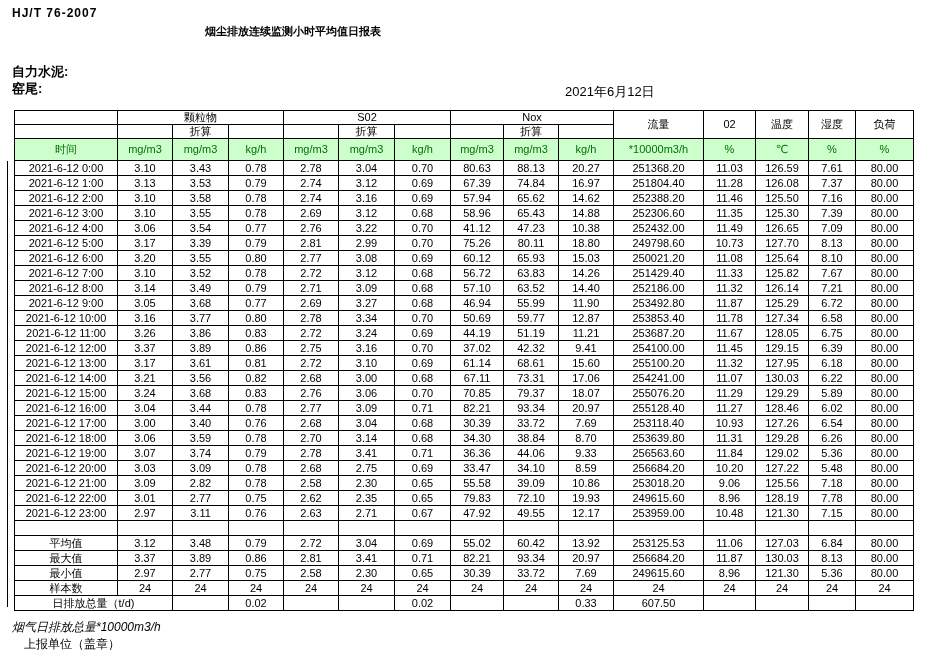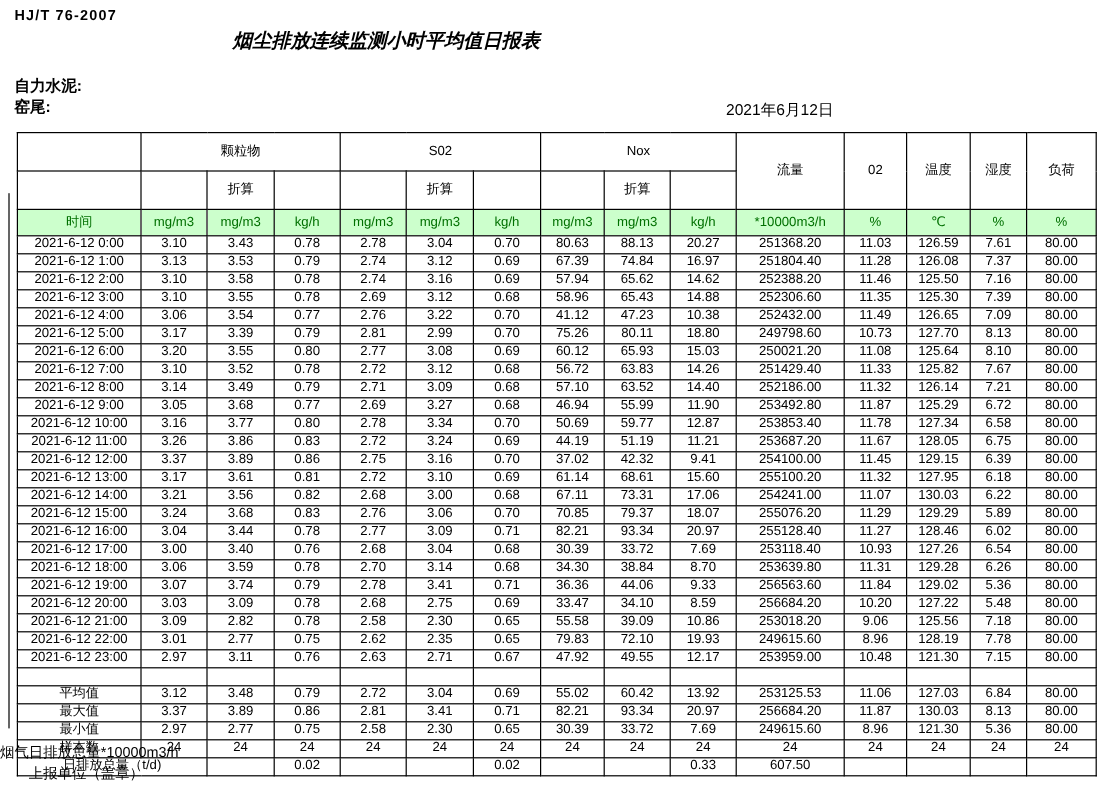--- a/index.html
+++ b/index.html
@@ -3,30 +3,30 @@
 <meta charset="utf-8">
 <style>
   html,body{margin:0;padding:0;}
   body{
     position:relative;width:933px;height:657px;background:#ffffff;
     font-family:"Liberation Sans","DejaVu Sans",sans-serif;color:#000;
     overflow:hidden;
   }
   .abs{position:absolute;}
   #std{left:12px;top:6px;font-weight:bold;font-size:12px;letter-spacing:1px;}
-  #title{left:194px;top:24px;font-weight:bold;font-size:16px;font-style:italic;}
+  #title{left:205px;top:24px;font-weight:bold;font-size:11px;}
   #company{left:12px;top:63px;font-weight:bold;font-size:13px;}
   #kiln{left:12px;top:80px;font-weight:bold;font-size:13px;}
-  #date{left:565px;top:83px;font-size:13px;margin-left:40px;}
+  #date{left:565px;top:83px;font-size:13px;}
   #rpt{position:absolute;left:14px;top:110px;border-collapse:collapse;table-layout:fixed;}
   #rpt td{
     border:1px solid #000;font-size:11px;text-align:center;padding:0;
     overflow:hidden;white-space:nowrap;line-height:1.2;
   }
-  thead tr.hr{height:32px;}
+  thead tr.hr{height:14px;}
   thead tr.hr td{font-size:12px;}
   tr.unit-row{height:22px;}
   tr.unit-row td{background:#ccffcc;color:#007000;font-size:11px;}
   tbody tr{height:15px;}
   tr.thick-top td{border-top:2px solid #000;}
   td.lbl{font-size:12px;}
   td.daily-lbl{text-align:left;font-size:12px;padding-left:2px;}
   .gutter{position:absolute;left:7px;top:161px;height:446px;width:1px;background:#000;}
   .footline{font-size:12px;}
 </style>
@@ -607,15 +607,15 @@
         <td class="num"></td>
         <td class="num"></td>
         <td class="num"></td>
         <td class="num"></td>
       </tr>
     </tbody>
 </table>
 
 <div class="gutter"></div>
 
-<div class="abs footline" style="left:0;top:619px;">烟气日排放总量*10000m3/h</div>
+<div class="abs footline" style="left:12px;top:619px;font-style:italic;">烟气日排放总量*10000m3/h</div>
 <div class="abs footline" style="left:24px;top:636px;">上报单位（盖章）</div>
 <div class="abs footline" style="left:205px;top:672px;text-decoration:underline;">单位</div>
 
 </body></html>

